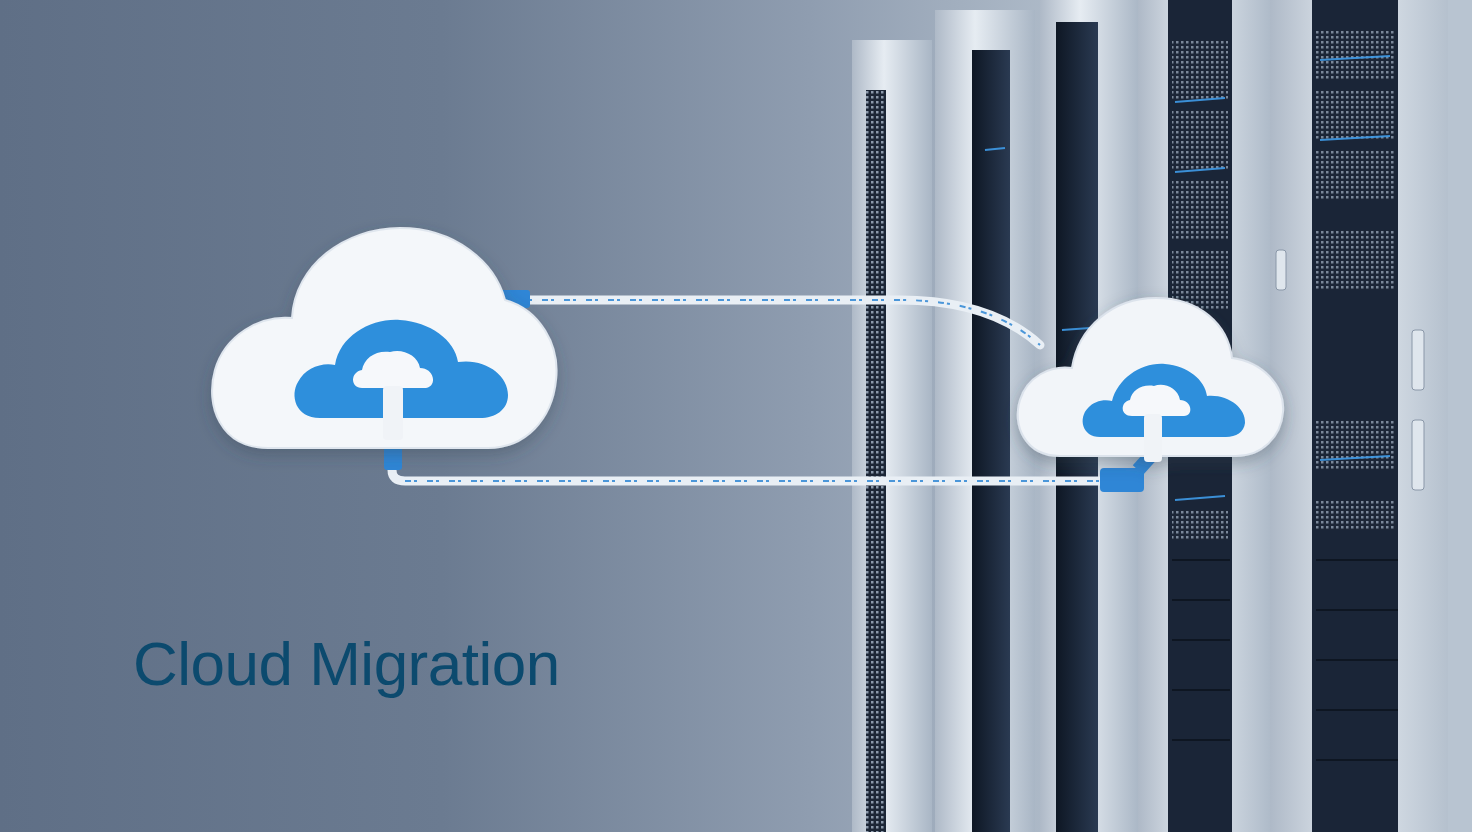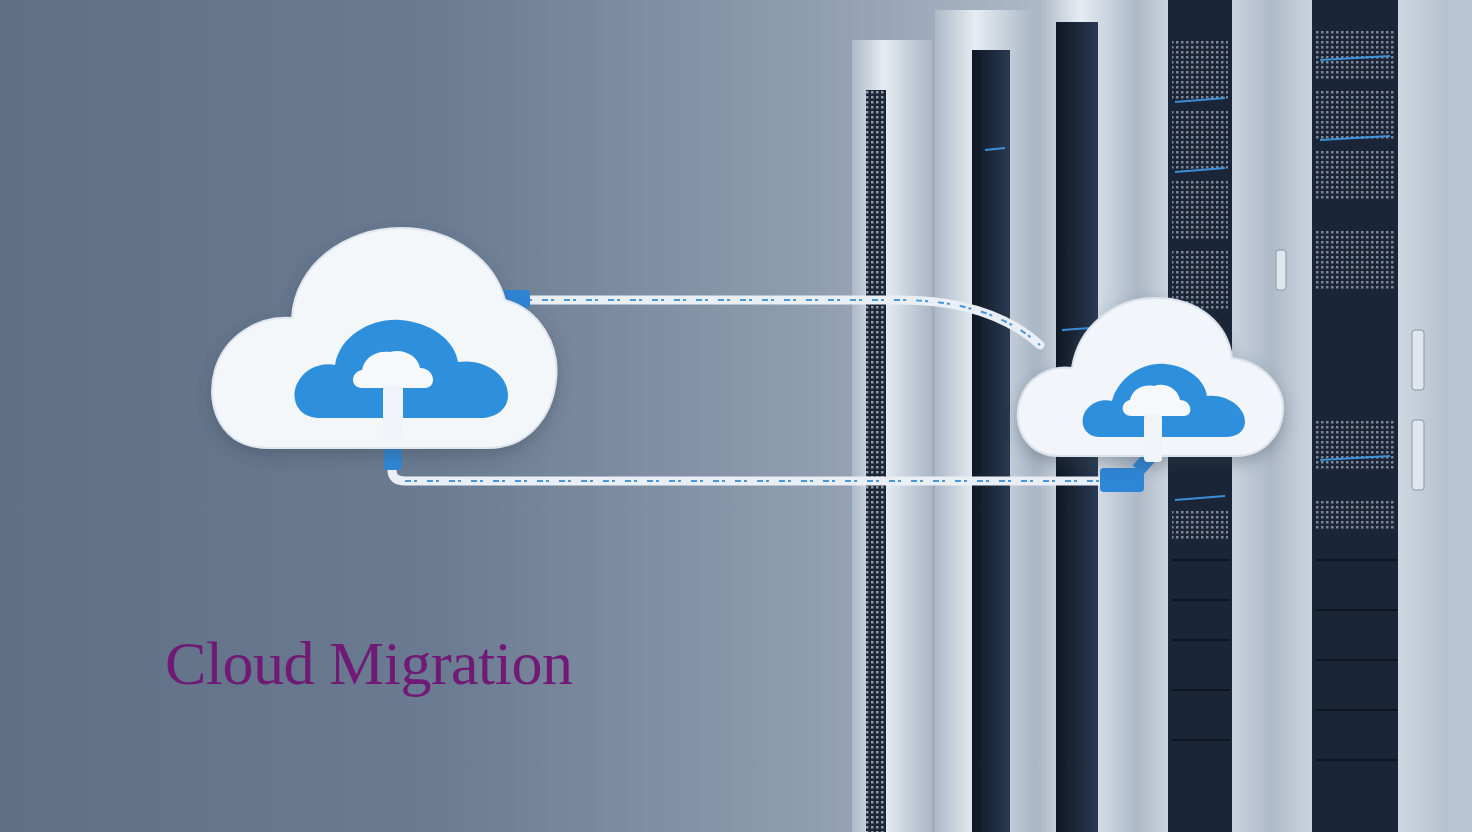--- a/index.html
+++ b/index.html
@@ -1,21 +1,21 @@
 <!DOCTYPE html>
 <html><head>
 <meta charset="utf-8">
 <style>
   html,body{margin:0;padding:0;}
   body{width:1472px;height:832px;overflow:hidden;position:relative;
     background:linear-gradient(90deg,#5f6f86 0%,#6b7b91 30%,#8f9db0 55%,#b4c0cd 75%,#c9d2dc 100%);
     font-family:"Liberation Sans",sans-serif;}
   .scene{position:absolute;inset:0;}
-  .title{position:absolute;left:133px;top:628px;color:#701a75;font-size:62px;letter-spacing:-0.5px;
-    font-family:Liberation Serif, serif;font-weight:400;margin-left:32px;}
+  .title{position:absolute;left:133px;top:628px;color:#0c4a6e;font-size:62px;letter-spacing:-0.5px;
+    font-family:Liberation Sans, sans-serif;font-weight:400;}
   svg{position:absolute;left:0;top:0;}
 </style>
 </head>
 <body>
 
 <div class="scene">
 <svg width="1472" height="832" viewBox="0 0 1472 832">
   <defs>
     <linearGradient id="frame" x1="0" x2="1">
       <stop offset="0" stop-color="#aeb9c7"></stop>

